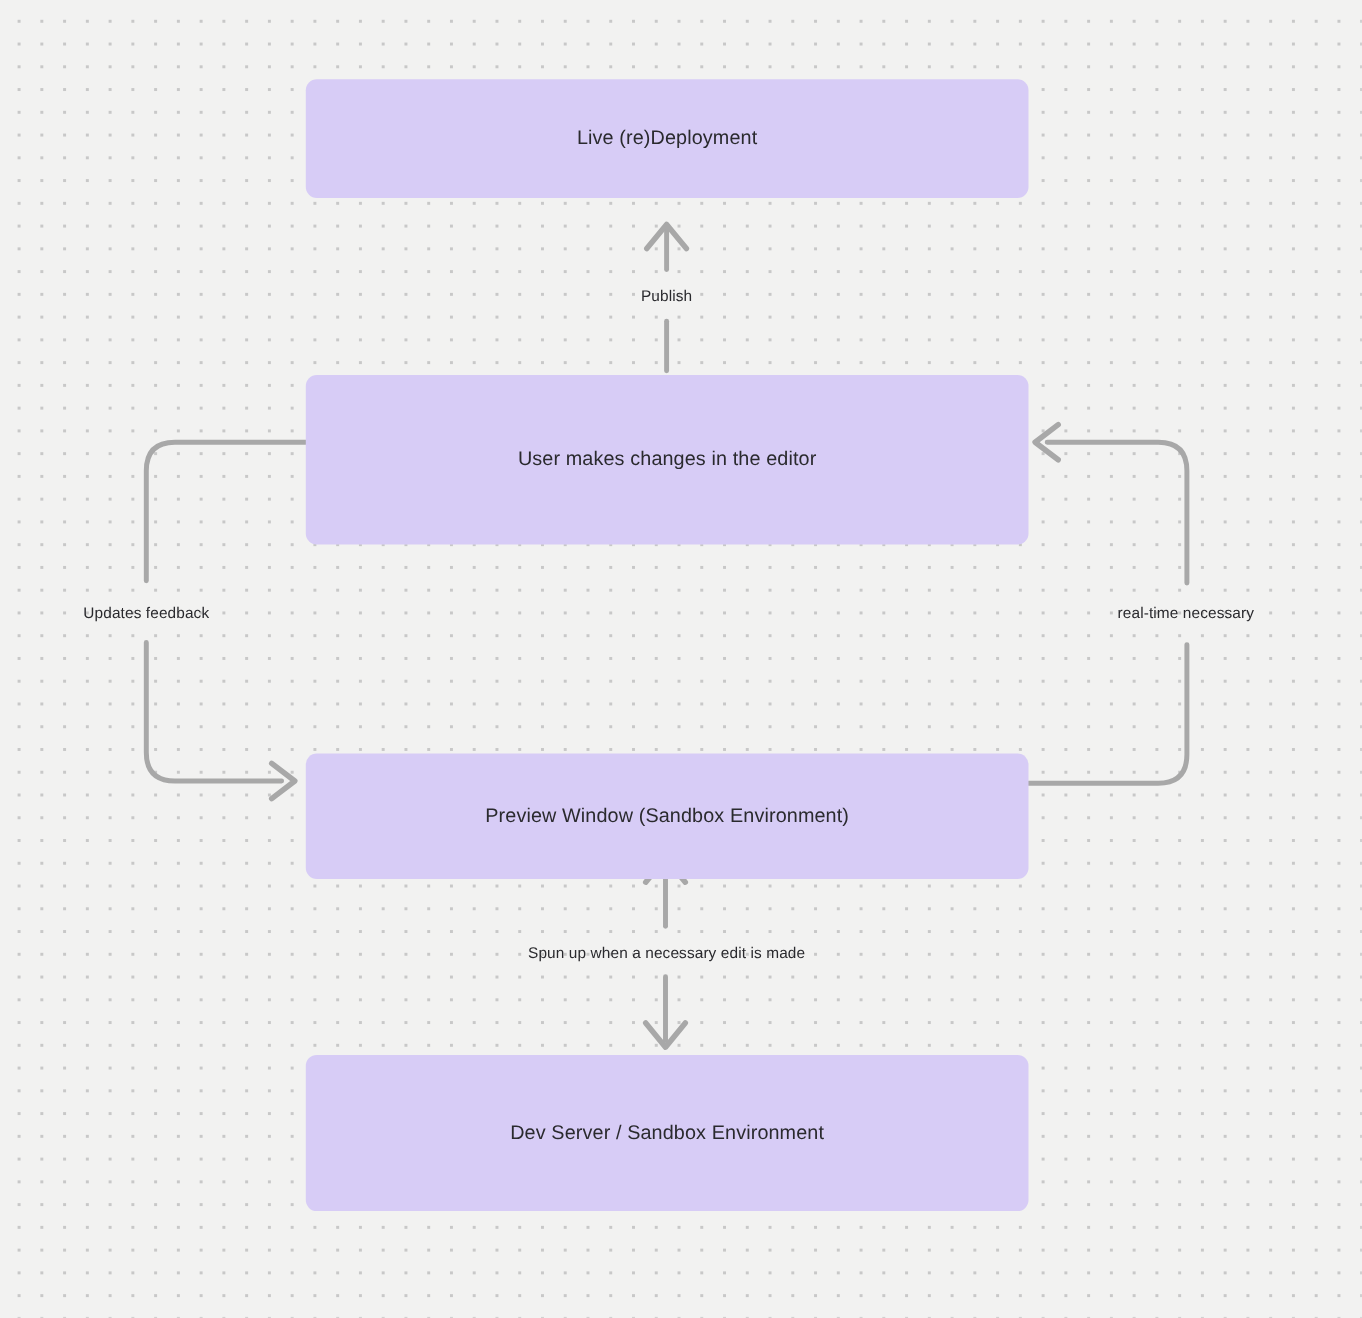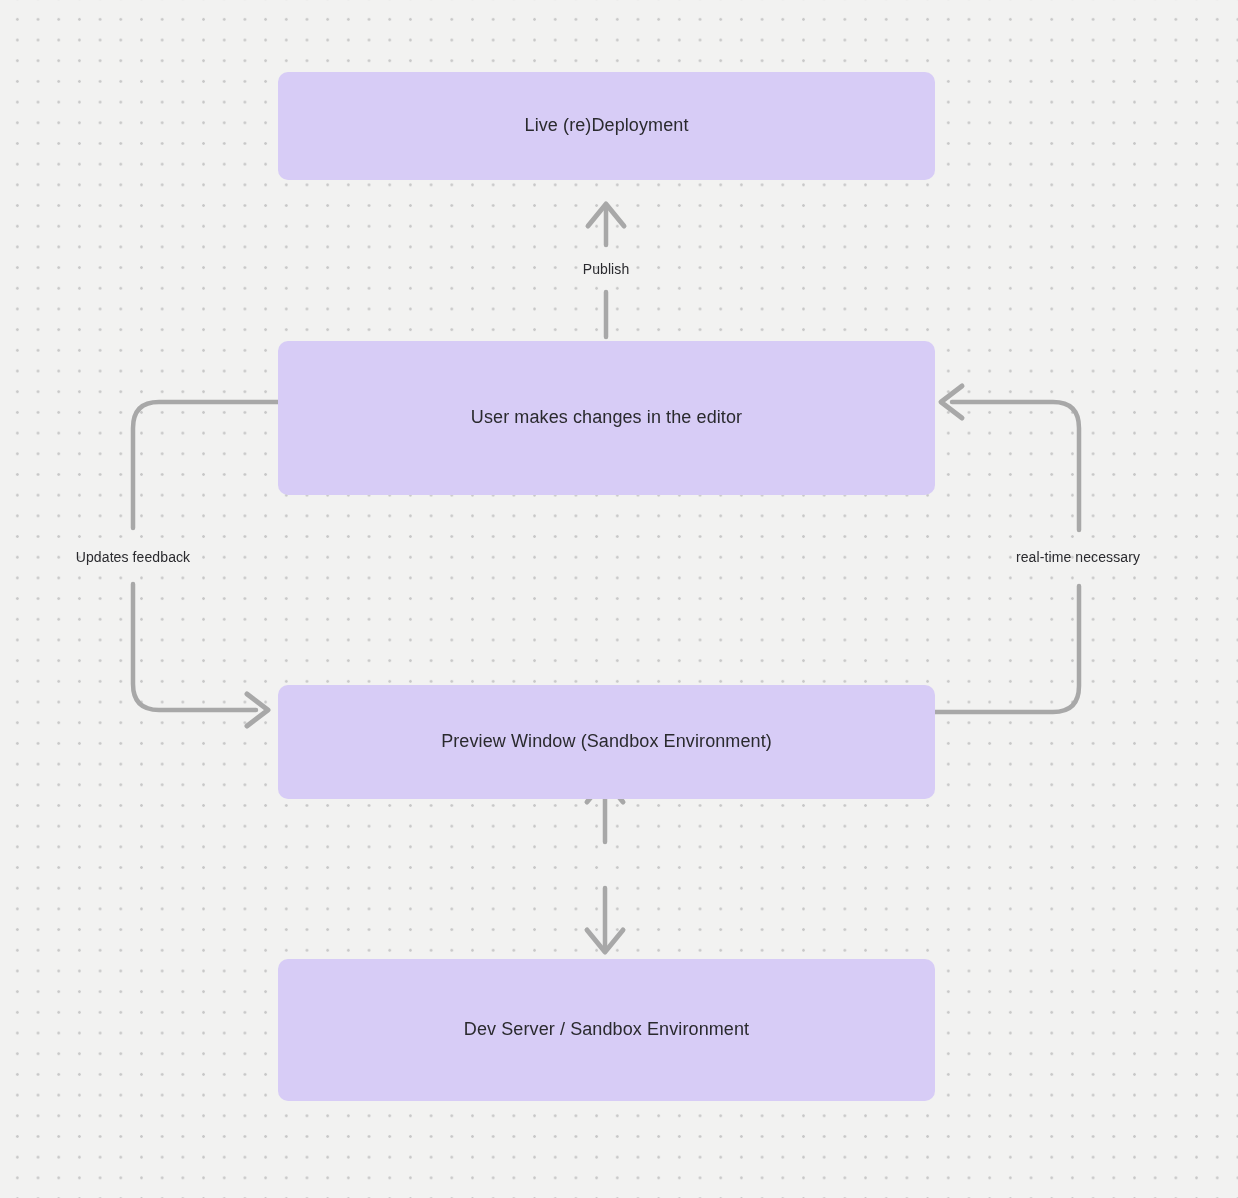--- a/index.html
+++ b/index.html
@@ -106,14 +106,15 @@
   <div class="node" id="node-devserver">
     <span>Dev Server / Sandbox Environment</span>
   </div>
 
   <div class="edge-label" id="label-publish">Publish</div>
 
   <div class="edge-label" id="label-updates">Updates feedback</div>
 
   <div class="edge-label" id="label-realtime">real-time necessary</div>
 
+  <div class="edge-label" id="label-spunup">Spun up when a necessary edit is made</div>
 
 </div>
 
 </body></html>

